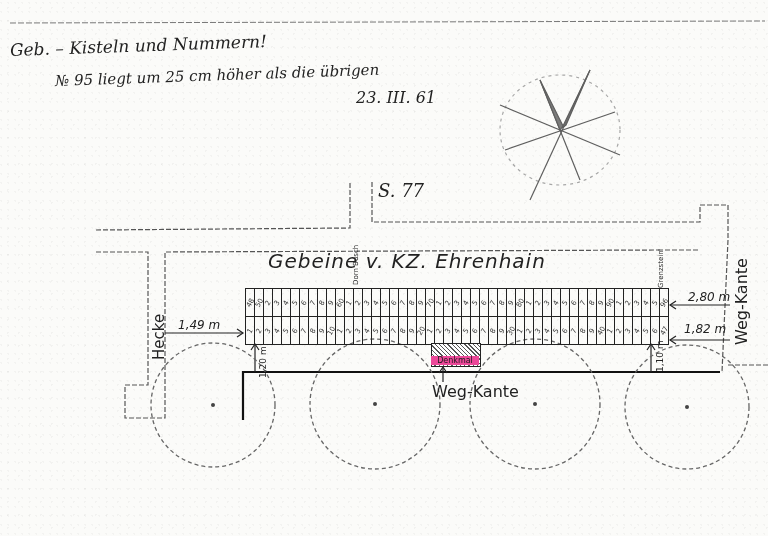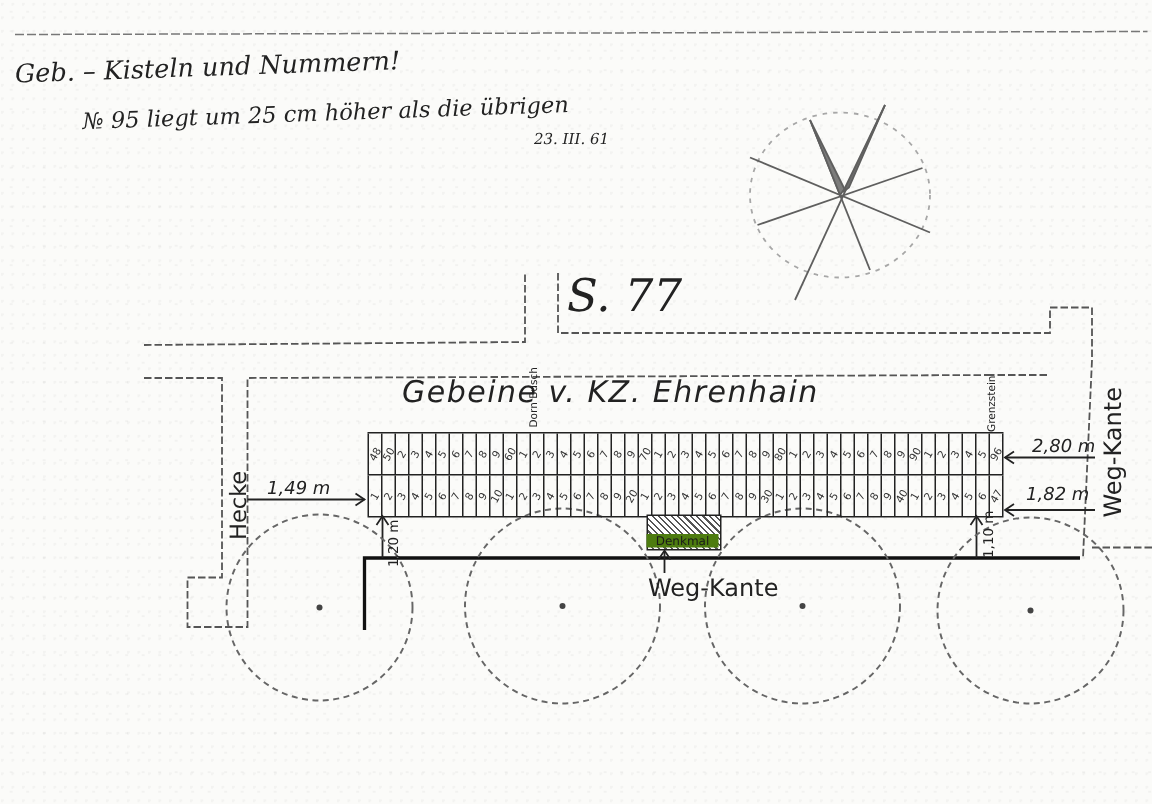--- a/index.html
+++ b/index.html
@@ -7,36 +7,36 @@
          font-family:"DejaVu Serif", serif; color:#1a1a1a; }
   .paper { position:absolute; left:0; top:0; width:768px; height:536px;
            background:
              radial-gradient(circle at 20% 30%, rgba(0,0,0,0.03) 0 1px, transparent 1px) 0 0/7px 9px,
              radial-gradient(circle at 70% 60%, rgba(0,0,0,0.035) 0 1px, transparent 1px) 0 0/11px 13px,
              #fbfbf9; }
   svg.plan { position:absolute; left:0; top:0; }
   .hand { position:absolute; font-family:"DejaVu Serif", serif; font-style:italic; color:#222; white-space:nowrap; }
   .note1 { left:10px; top:40px; font-size:17px; transform:rotate(-2deg); transform-origin:left; }
   .note2 { left:55px; top:72px; font-size:15px; transform:rotate(-2deg); transform-origin:left; }
-  .note-date { left:356px; top:88px; font-size:10px; }
-  .sheet-no { left:378px; top:180px; font-size:30px; }
+  .note-date { left:356px; top:88px; font-size:16px; }
+  .sheet-no { left:378px; top:180px; font-size:18px; }
   .title { left:268px; top:249px; font-size:20px; letter-spacing:1px; font-family:"DejaVu Sans", sans-serif; font-style:italic; }
   .dim { position:absolute; font-family:"DejaVu Sans", sans-serif; font-style:italic; font-size:12px; color:#222; white-space:nowrap; }
   .vert { position:absolute; font-family:"DejaVu Sans", sans-serif; color:#222; white-space:nowrap; transform:rotate(-90deg); transform-origin:left top; }
   .grid { position:absolute; left:245px; top:288px; width:424px; height:55px; }
   .grid-row { display:flex; height:27px; border-bottom:1.5px solid #222; }
   .grid-row:first-child { border-top:1.5px solid #222; }
   .cell { flex:1; border-left:1.2px solid #222; font-family:"DejaVu Sans", sans-serif; font-size:7px;
           display:flex; align-items:center; justify-content:center; color:#333; overflow:hidden; }
   .cell span { transform:rotate(-60deg); display:inline-block; }
   .grid-row .cell:last-child { border-right:1.2px solid #222; }
   .memorial { position:absolute; left:431px; top:343px; width:48px; height:22px; border:1.3px solid #222;
               background:repeating-linear-gradient(45deg, #fff 0 2px, #555 2px 3px); }
   .memorial-label { position:absolute; left:431px; top:356px; width:48px; font-size:8px; text-align:center;
-              font-family:"DejaVu Sans", sans-serif; background:#4d7c0f; }
+              font-family:"DejaVu Sans", sans-serif; background:#ec4899; }
 </style>
 </head>
 <body>
 
 <div class="paper"></div>
 
 <svg class="plan" width="768" height="536">
 
   <line x1="10" y1="23" x2="765" y2="21" stroke="#777" stroke-width="1" stroke-dasharray="6 2"></line>
 

